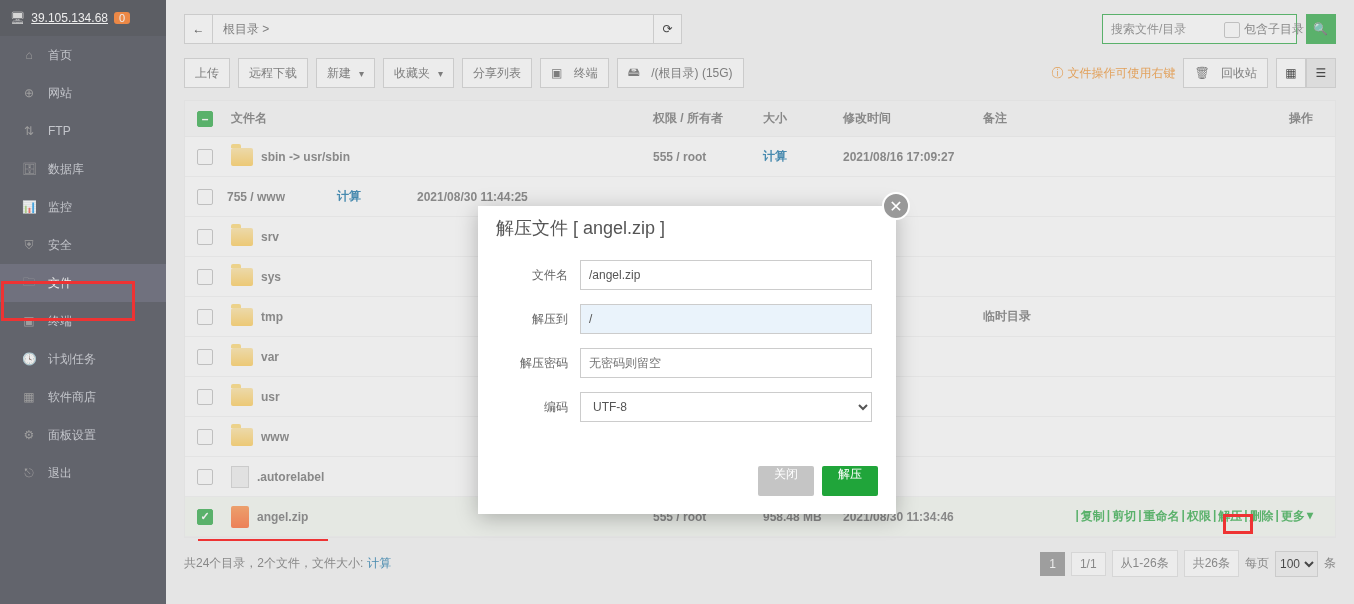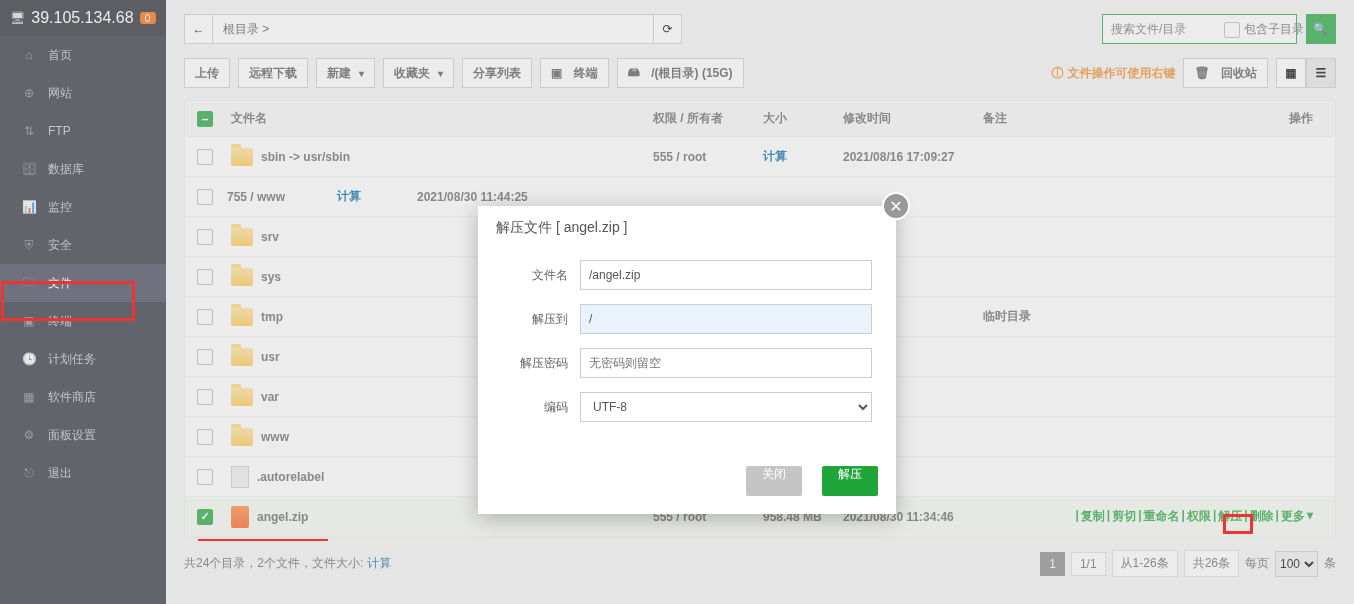--- a/index.html
+++ b/index.html
@@ -3,39 +3,39 @@
 <meta charset="utf-8">
 <style>
 * { box-sizing: border-box; margin: 0; padding: 0; font-family: "Microsoft YaHei", Arial, sans-serif; font-size: 12px; }
 body { width: 1354px; height: 604px; background: #f5f5f5; overflow: hidden; position: relative; }
 
 .scrim { position: absolute; inset: 0; background: rgba(200,200,200,0.35); z-index: 5; pointer-events: none; }
 
 
 .sidebar { position: absolute; left: 0; top: 0; width: 166px; height: 604px; background: #2c2e3b; color: #c0c4cc; z-index: 2; }
 .sidebar-top { height: 36px; display: flex; align-items: center; padding: 0 10px; gap: 6px; background: #23252f; }
-.sidebar-top .ip { color: #fff; font-size: 16px; }
+.sidebar-top .ip { color: #fff; font-size: 12px; text-decoration: underline; }
 .sidebar-top .badge { background: #ff6600; color: #fff; border-radius: 3px; padding: 0 5px; font-size: 11px; }
 .nav-item { height: 38px; display: flex; align-items: center; padding: 0 22px; gap: 12px; color: #c0c4cc; cursor: pointer; }
 .nav-item.active { background: #414357; color: #fff; }
 .nav-item .icon { width: 14px; text-align: center; color: #888; }
 .highlight-box { position: absolute; border: 3px solid #e33; pointer-events: none; z-index: 20; }
 
 
 .main { position: absolute; left: 166px; top: 0; right: 0; bottom: 0; padding: 14px 18px; }
 .pathbar { display: flex; gap: 0; margin-bottom: 14px; }
 .path-back { width: 28px; height: 30px; border: 1px solid #ccc; background: #fff; display: flex; align-items: center; justify-content: center; border-right: none; }
 .path-input { flex: 1; border: 1px solid #ccc; background: #fff; height: 30px; display: flex; align-items: center; padding: 0 10px; color: #555; }
 .path-refresh { width: 28px; height: 30px; border: 1px solid #ccc; border-left: none; background: #fff; display: flex; align-items: center; justify-content: center; }
 .search-wrap { display: flex; margin-left: auto; gap: 9px; }
 .search-input { width: 195px; height: 30px; border: 1px solid #20a53a; padding: 0 8px; color: #999; background: #fff; }
 .search-chk { display: flex; align-items: center; gap: 4px; color: #666; position: absolute; right: 50px; top: 21px; }
 .search-btn { width: 30px; height: 30px; background: #20a53a; color: #fff; display: flex; align-items: center; justify-content: center; }
 
-.toolbar { display: flex; gap: 8px; margin-bottom: 12px; align-items: center; font-weight: bold; }
+.toolbar { display: flex; gap: 8px; margin-bottom: 12px; align-items: center; }
 .tbtn { height: 30px; padding: 0 10px; border: 1px solid #ccc; background: #fff; color: #555; display: flex; align-items: center; gap: 4px; cursor: pointer; }
 .toolbar .right { margin-left: auto; display: flex; gap: 8px; align-items: center; }
 .hint { color: #ef8c21; display: flex; align-items: center; gap: 4px; }
 .view-toggle { display: flex; }
 .view-toggle div { width: 30px; height: 30px; border: 1px solid #ccc; display: flex; align-items: center; justify-content: center; background: #fff; }
 .view-toggle div.active { background: #e7e7e7; }
 
 
 .table { background: #fff; border: 1px solid #eee; }
 .thead { display: flex; height: 36px; background: #f7f7f7; border-bottom: 1px solid #eee; align-items: center; padding: 0 12px; color: #666; font-weight: bold; }
@@ -59,29 +59,29 @@
 .row-ops { color: #20a53a; display: flex; gap: 2px; justify-content: flex-end; }
 .row-ops span { cursor: pointer; }
 
 .footer { display: flex; align-items: center; margin-top: 12px; color: #666; gap: 4px; }
 .pagination { margin-left: auto; display: flex; gap: 6px; align-items: center; }
 .pagination .pg { padding: 4px 8px; border: 1px solid #ddd; background: #fff; }
 .pagination .pg.active { background: #888; color: #fff; border-color: #888; }
 
 
 .modal { position: absolute; left: 478px; top: 206px; width: 418px; background: #fff; z-index: 30; box-shadow: 0 4px 20px rgba(0,0,0,0.25); }
-.modal-title { height: 44px; display: flex; align-items: center; padding: 0 18px; color: #555; font-size: 14px; }
+.modal-title { height: 44px; display: flex; align-items: center; padding: 0 18px; color: #555; font-size: 18px; }
 .modal-close { position: absolute; right: -14px; top: -14px; width: 28px; height: 28px; border-radius: 50%; background: #999; color: #fff; display: flex; align-items: center; justify-content: center; font-size: 16px; cursor: pointer; border: 2px solid #fff; }
 .modal-body { padding: 10px 24px 20px; }
 .form-row { display: flex; align-items: center; margin-bottom: 14px; }
 .form-row label { width: 66px; text-align: right; color: #666; margin-right: 12px; }
 .form-row input, .form-row select { flex: 1; height: 30px; border: 1px solid #ccc; padding: 0 8px; color: #555; background: #fff; }
 .form-row input.ro { background: #fff; }
 .form-row.extract input { background: #eaf3fb; }
-.modal-foot { display: flex; justify-content: flex-end; gap: 20px; padding: 10px 18px 18px; }
+.modal-foot { display: flex; justify-content: flex-end; gap: 8px; padding: 10px 18px 18px; }
 .mbtn { height: 30px; padding: 0 16px; border-radius: 2px; cursor: pointer; color: #fff; }
 .mbtn.cancel { background: #c5c5c5; }
 .mbtn.ok { background: #20a53a; }
 
 .caret::after { content: "▾"; margin-left: 4px; font-size: 10px; }
 </style>
 </head>
 <body>
 
 <div class="sidebar">
@@ -263,35 +263,35 @@
           <div class="col-mtime"></div>
           <div class="col-note" style="overflow:hidden;white-space:nowrap;text-overflow:ellipsis">临时目录</div>
           <div class="col-ops"></div>
         </div>
         <div class="trow">
           <div class="col-chk">
             <div class="chk "></div>
           </div>
           <div class="col-name" style="display:flex;align-items:center">
             <div class="folder-icon"></div>
+            <span>var</span>
+          </div>
+          <div class="col-perm"></div>
+          <div class="col-size"></div>
+          <div class="col-mtime"></div>
+          <div class="col-note" style="overflow:hidden;white-space:nowrap;text-overflow:ellipsis"></div>
+          <div class="col-ops"></div>
+        </div>
+        <div class="trow">
+          <div class="col-chk">
+            <div class="chk "></div>
+          </div>
+          <div class="col-name" style="display:flex;align-items:center">
+            <div class="folder-icon"></div>
             <span>usr</span>
-          </div>
-          <div class="col-perm"></div>
-          <div class="col-size"></div>
-          <div class="col-mtime"></div>
-          <div class="col-note" style="overflow:hidden;white-space:nowrap;text-overflow:ellipsis"></div>
-          <div class="col-ops"></div>
-        </div>
-        <div class="trow">
-          <div class="col-chk">
-            <div class="chk "></div>
-          </div>
-          <div class="col-name" style="display:flex;align-items:center">
-            <div class="folder-icon"></div>
-            <span>var</span>
           </div>
           <div class="col-perm"></div>
           <div class="col-size"></div>
           <div class="col-mtime"></div>
           <div class="col-note" style="overflow:hidden;white-space:nowrap;text-overflow:ellipsis"></div>
           <div class="col-ops"></div>
         </div>
         <div class="trow">
           <div class="col-chk">
             <div class="chk "></div>

